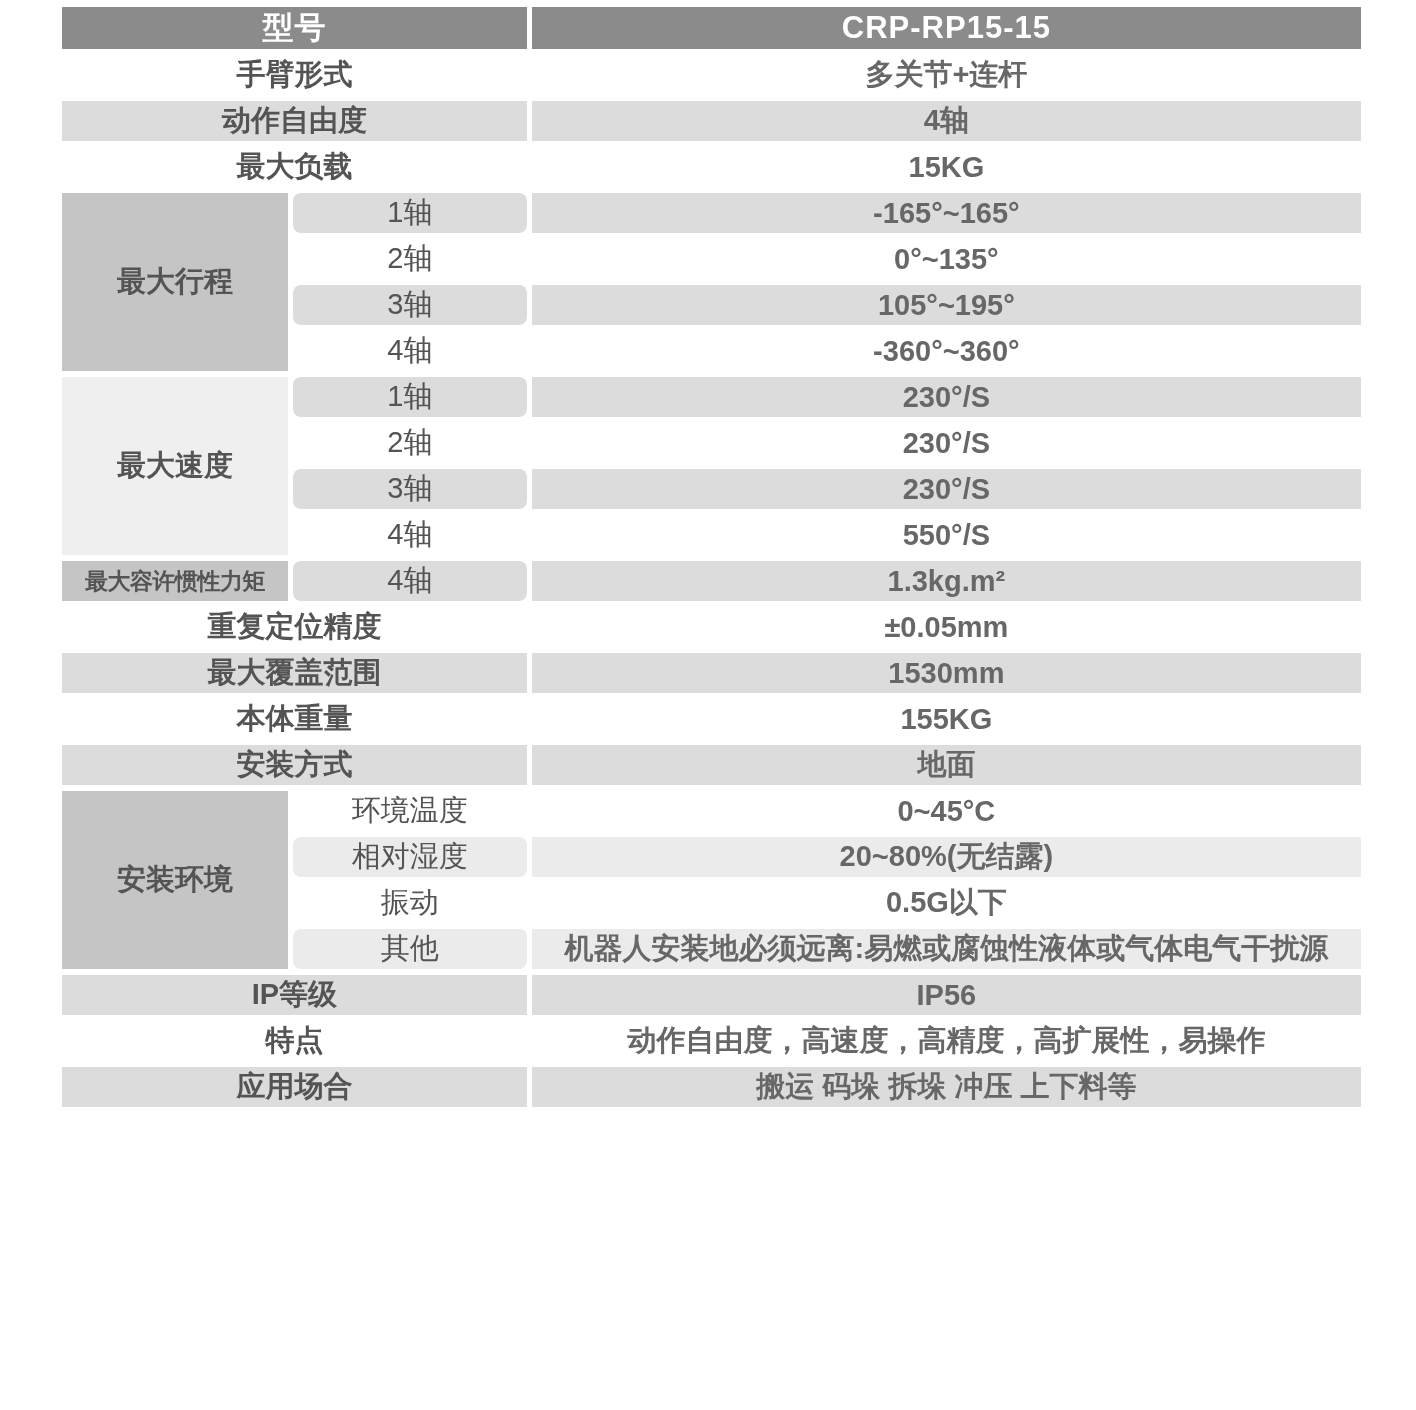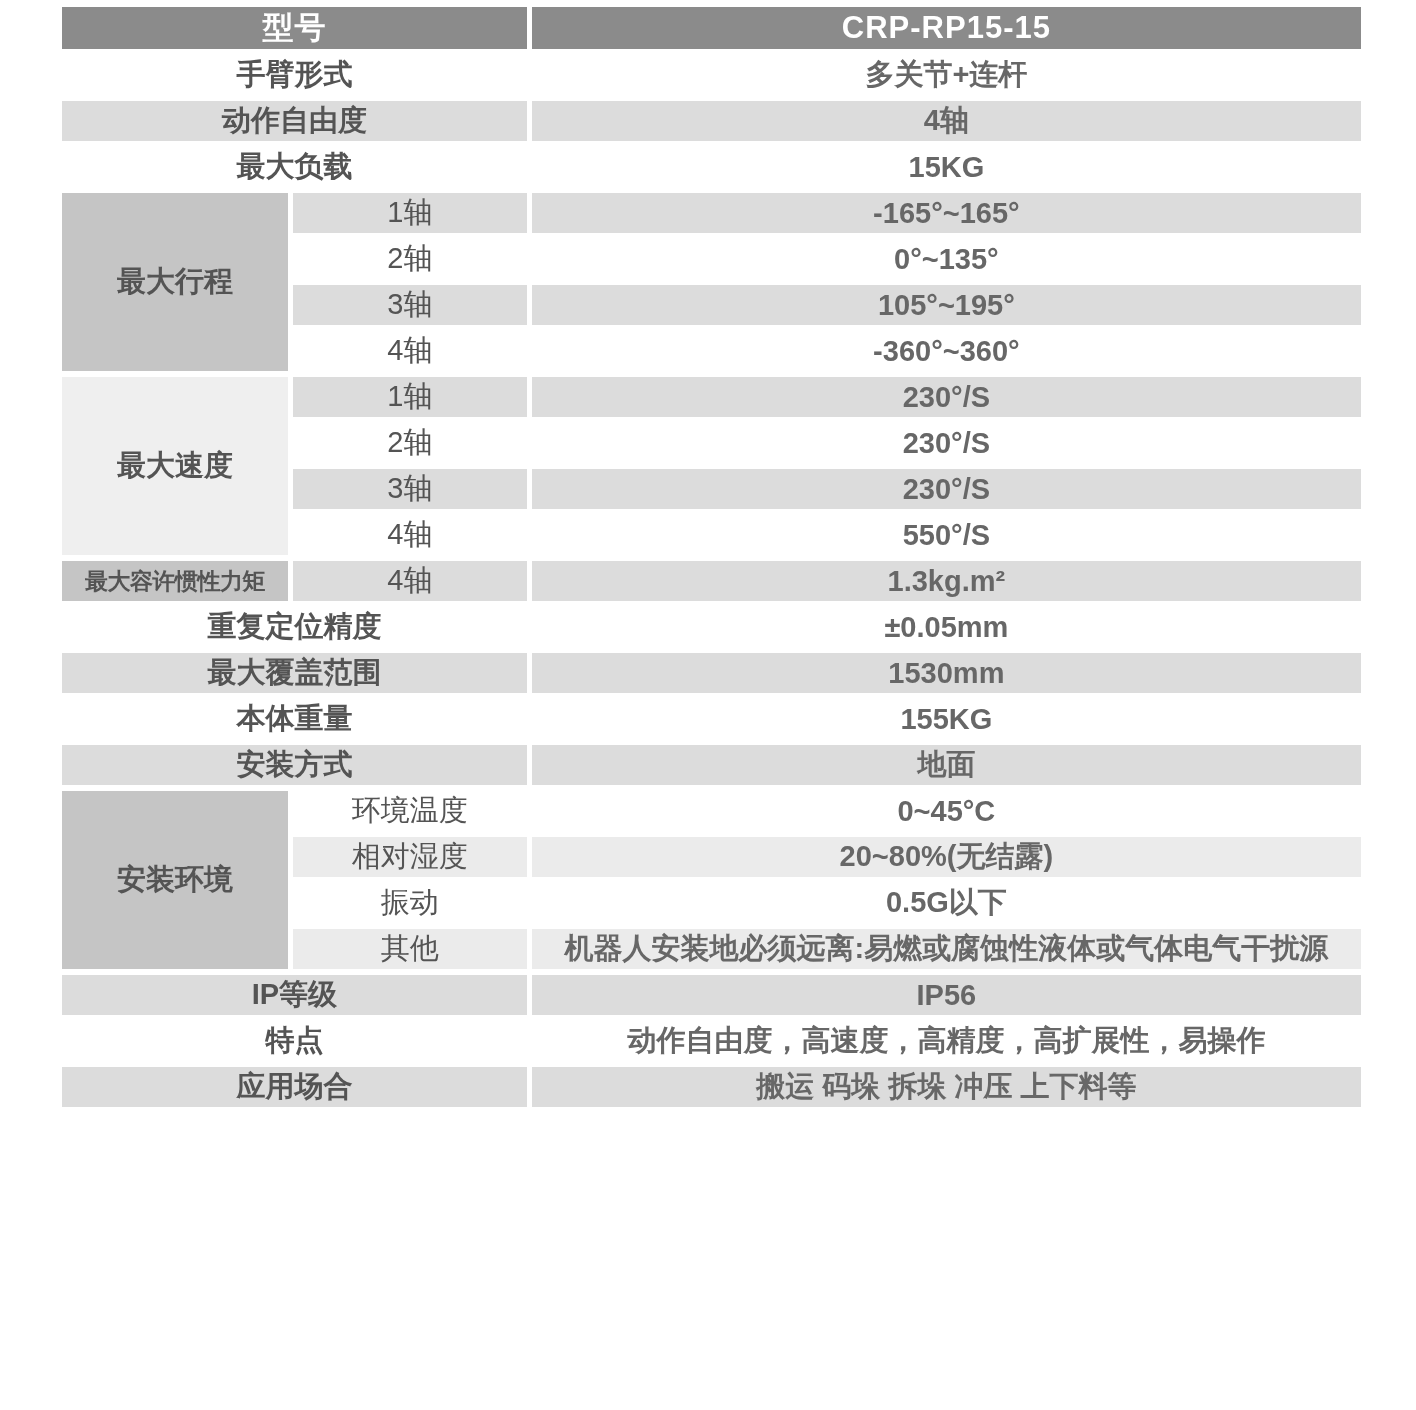--- a/index.html
+++ b/index.html
@@ -44,20 +44,21 @@
     font-size: 31px;
     letter-spacing: 1px;
   }
   .lab {
     color: var(--label-text, #545454);
     font-weight: bold;
   }
   .sub {
     color: var(--label-text, #545454);
     font-weight: normal;
+    border-radius: 8px;
   }
   .val {
     color: var(--value-text, #676767);
     font-weight: bold;
   }
   .tight {
     font-size: 23px;
     letter-spacing: -0.5px;
   }
 </style>

